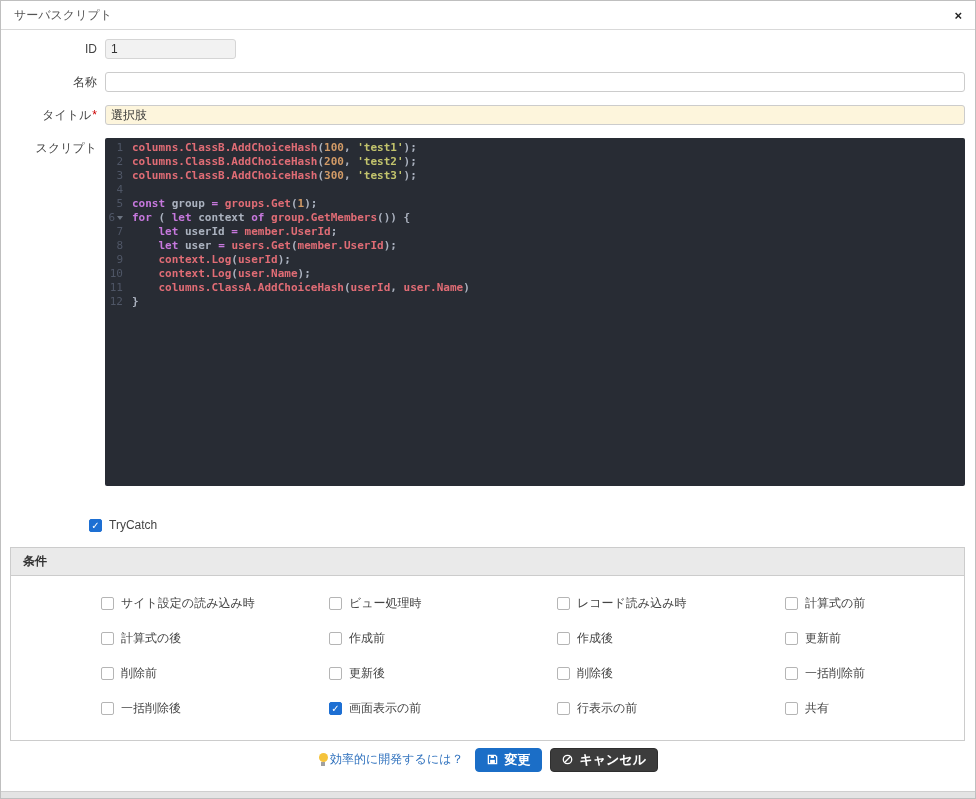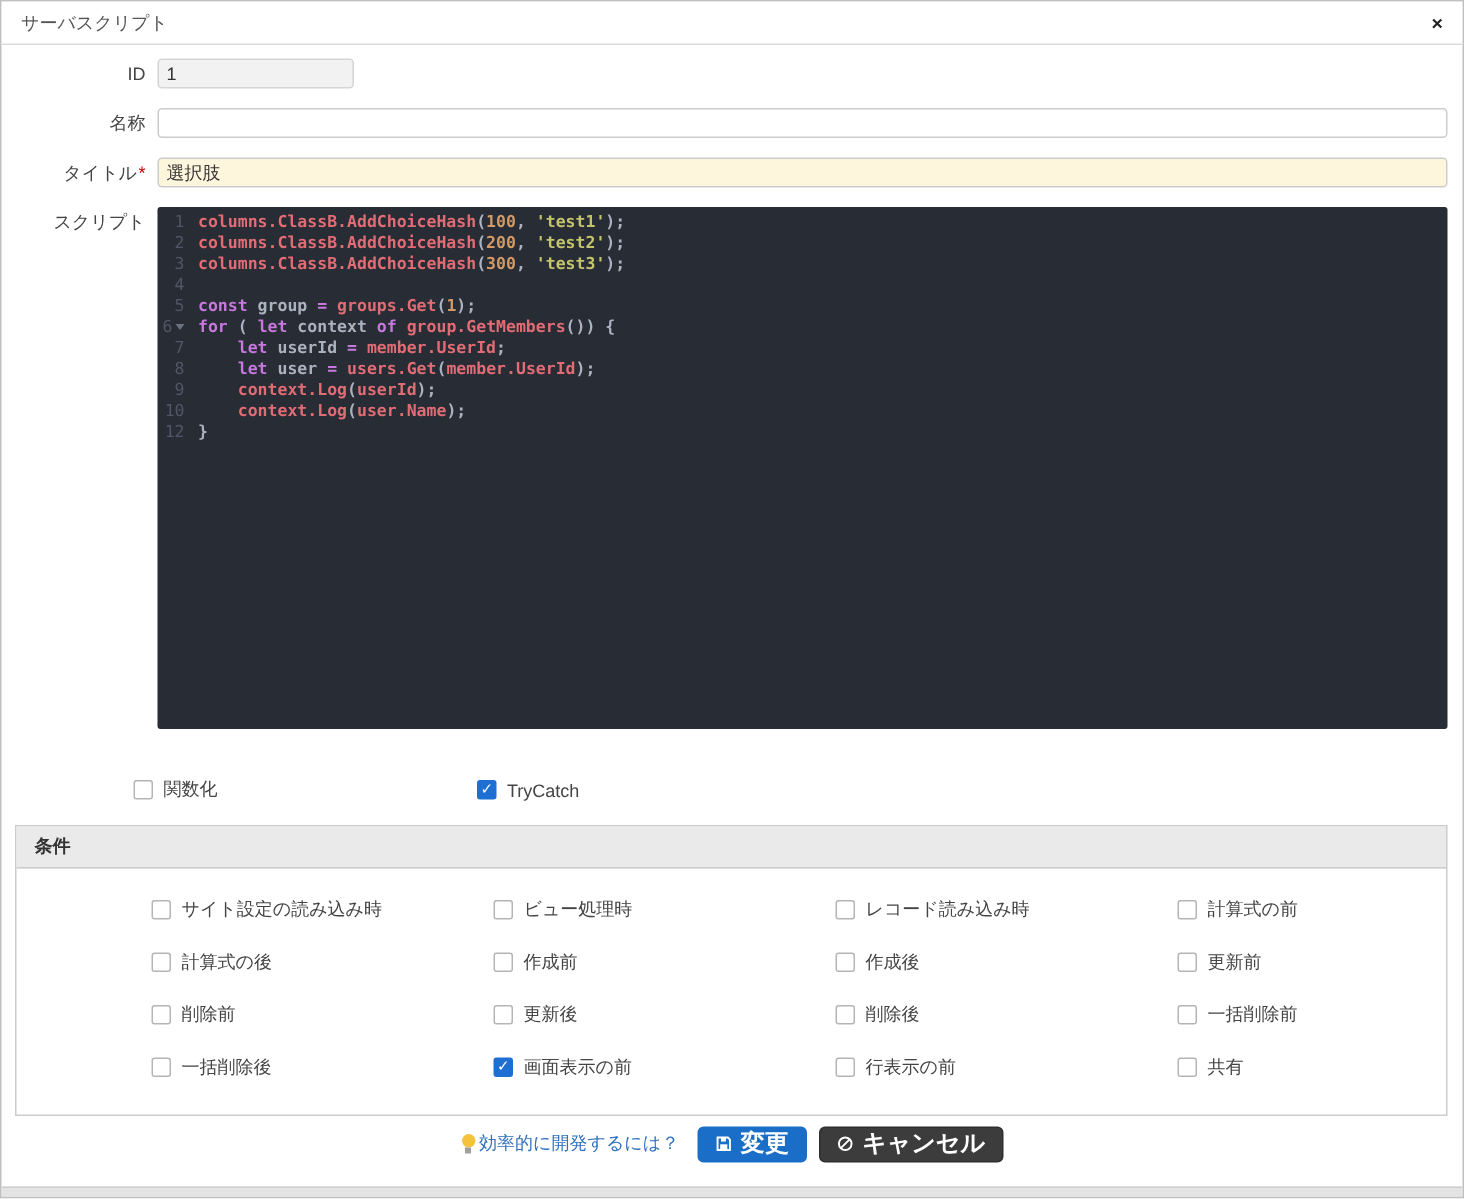--- a/index.html
+++ b/index.html
@@ -129,21 +129,21 @@
   }
   .bulb .base {
     position: absolute; bottom: 0; left: 3px;
     width: 4px; height: 4px; background: #a0a0a0;
   }
   .hint-link { color: #3072be; cursor: pointer; text-decoration: none; }
   .btn {
     display: inline-flex; align-items: center; gap: 6px;
     height: 24px; padding: 0 11px;
     border-radius: 4px; border: 1px solid transparent;
-    color: #fff; font-weight: bold; font-size: 16px;
+    color: #fff; font-weight: bold; font-size: 13px;
     cursor: pointer;
     font-family: "Liberation Sans", "DejaVu Sans", sans-serif;
   }
   .btn-change { background: var(--accent, #1b6ec7); border-color: var(--accent, #1b6ec7); }
   .btn-cancel { background: #3c3c3c; border-color: #2e2e2e; }
   .btn svg { display: block; }
   .bottom-strip {
     margin-top: auto; flex: none;
     height: 7px; background: #e4e4e4; border-top: 1px solid #cfcfcf;
   }
@@ -182,33 +182,30 @@
             <div class="ed-line"><span class="gut">1</span><span class="code"><span class="tok-mem">columns.ClassB.AddChoiceHash</span><span class="tok-pl">(</span><span class="tok-num">100</span><span class="tok-pl">, </span><span class="tok-str">'test1'</span><span class="tok-pl">);</span></span></div>
             <div class="ed-line"><span class="gut">2</span><span class="code"><span class="tok-mem">columns.ClassB.AddChoiceHash</span><span class="tok-pl">(</span><span class="tok-num">200</span><span class="tok-pl">, </span><span class="tok-str">'test2'</span><span class="tok-pl">);</span></span></div>
             <div class="ed-line"><span class="gut">3</span><span class="code"><span class="tok-mem">columns.ClassB.AddChoiceHash</span><span class="tok-pl">(</span><span class="tok-num">300</span><span class="tok-pl">, </span><span class="tok-str">'test3'</span><span class="tok-pl">);</span></span></div>
             <div class="ed-line"><span class="gut">4</span><span class="code"></span></div>
             <div class="ed-line"><span class="gut">5</span><span class="code"><span class="tok-kw">const</span><span class="tok-pl"> group </span><span class="tok-op">=</span><span class="tok-pl"> </span><span class="tok-mem">groups.Get</span><span class="tok-pl">(</span><span class="tok-num">1</span><span class="tok-pl">);</span></span></div>
             <div class="ed-line"><span class="gut">6<span class="fold-arrow"></span></span><span class="code"><span class="tok-kw">for</span><span class="tok-pl"> ( </span><span class="tok-kw">let</span><span class="tok-pl"> context </span><span class="tok-kw">of</span><span class="tok-pl"> </span><span class="tok-mem">group.GetMembers</span><span class="tok-pl">()) {</span></span></div>
             <div class="ed-line"><span class="gut">7</span><span class="code"><span class="tok-pl">    </span><span class="tok-kw">let</span><span class="tok-pl"> userId </span><span class="tok-op">=</span><span class="tok-pl"> </span><span class="tok-mem">member.UserId</span><span class="tok-pl">;</span></span></div>
             <div class="ed-line"><span class="gut">8</span><span class="code"><span class="tok-pl">    </span><span class="tok-kw">let</span><span class="tok-pl"> user </span><span class="tok-op">=</span><span class="tok-pl"> </span><span class="tok-mem">users.Get</span><span class="tok-pl">(</span><span class="tok-mem">member.UserId</span><span class="tok-pl">);</span></span></div>
             <div class="ed-line"><span class="gut">9</span><span class="code"><span class="tok-pl">    </span><span class="tok-mem">context.Log</span><span class="tok-pl">(</span><span class="tok-mem">userId</span><span class="tok-pl">);</span></span></div>
             <div class="ed-line"><span class="gut">10</span><span class="code"><span class="tok-pl">    </span><span class="tok-mem">context.Log</span><span class="tok-pl">(</span><span class="tok-mem">user.Name</span><span class="tok-pl">);</span></span></div>
+            <div class="ed-line"><span class="gut">11</span><span class="code"><span class="tok-pl">    </span><span class="tok-mem">columns.ClassA.AddChoiceHash</span><span class="tok-pl">(</span><span class="tok-mem">userId</span><span class="tok-pl">, </span><span class="tok-mem">user.Name</span><span class="tok-pl">)</span></span></div>
             <div class="ed-line"><span class="gut">12</span><span class="code"><span class="tok-pl">}</span></span></div>
           </div>
       </div>
     </div>
 
   </div>
 
   <div class="options">
     <div class="opt-row2">
-      <div class="cbitem">
-        <span class="cb"></span>
-        <span class="cblabel">関数化</span>
-      </div>
       <div class="cbitem">
         <span class="cb checked">✓</span>
         <span class="cblabel">TryCatch</span>
       </div>
     </div>
   </div>
 
   <div class="conditions">
     <div class="cond-legend">条件</div>
     <div class="cond-grid">

